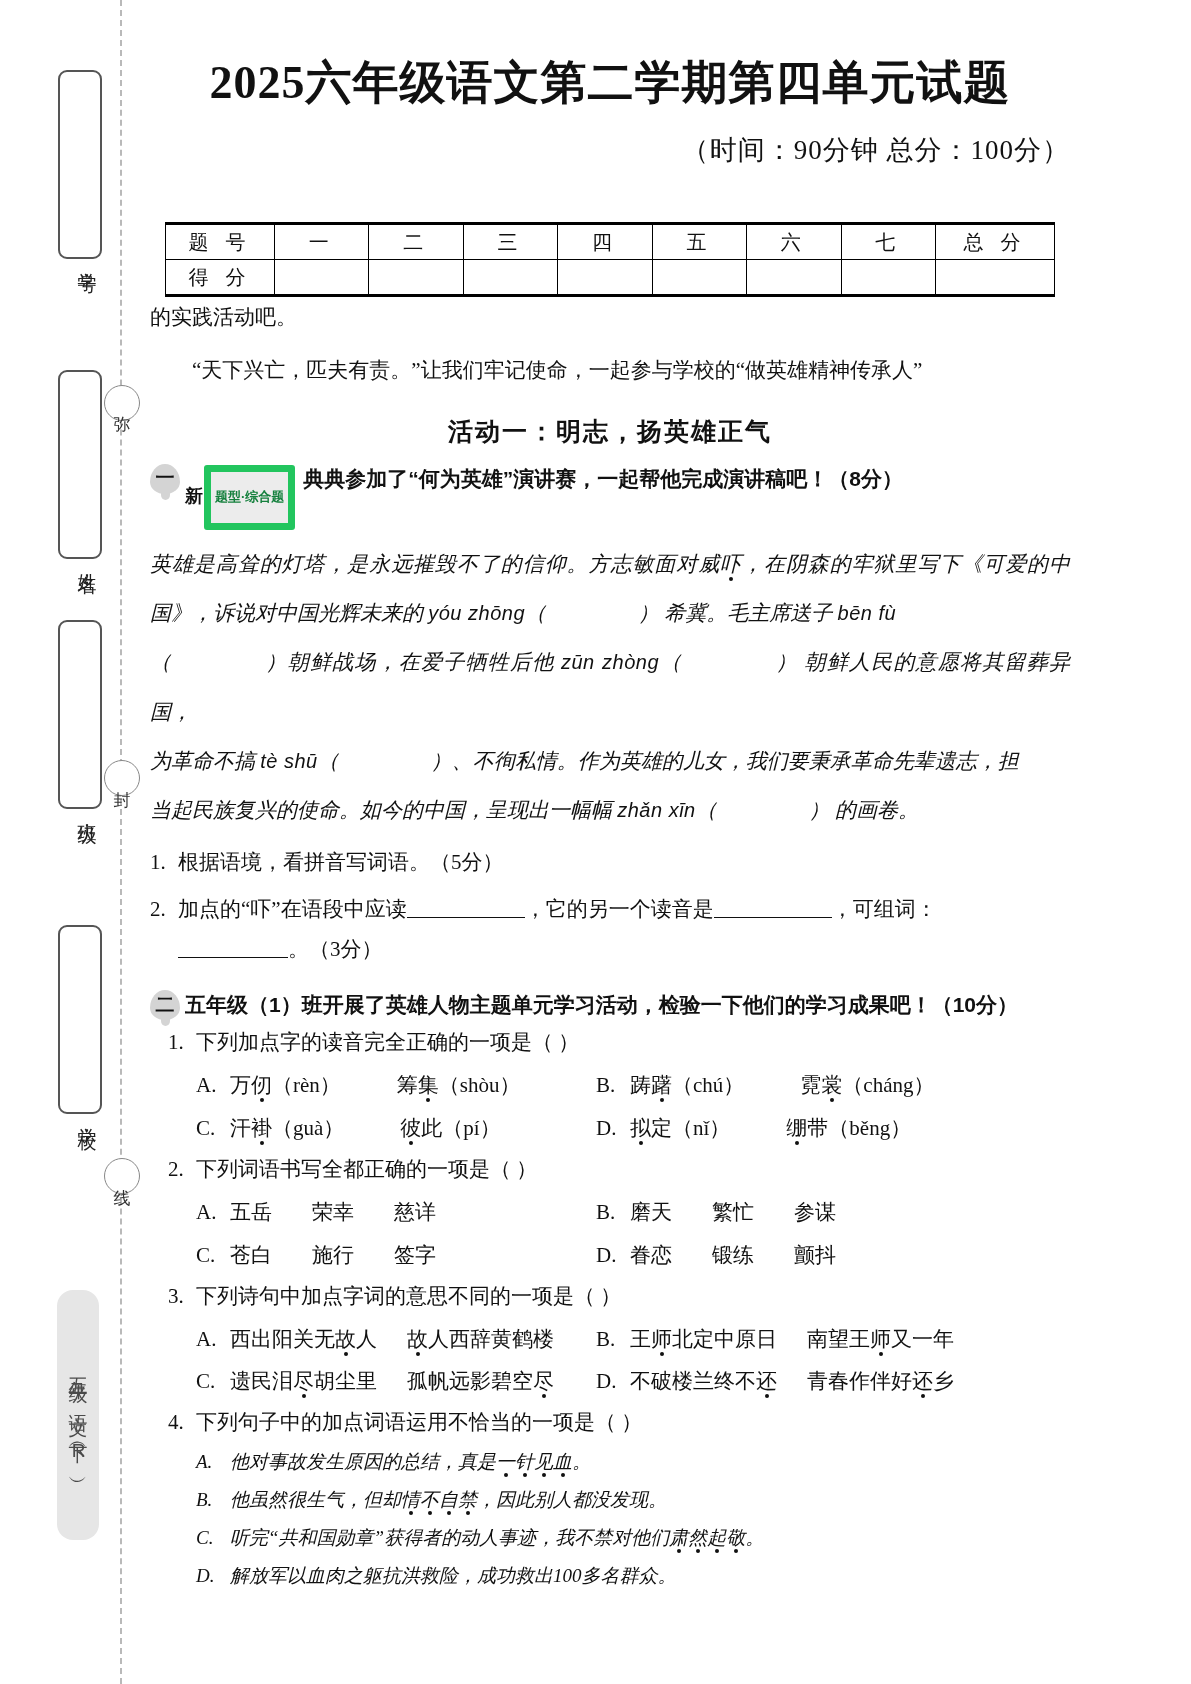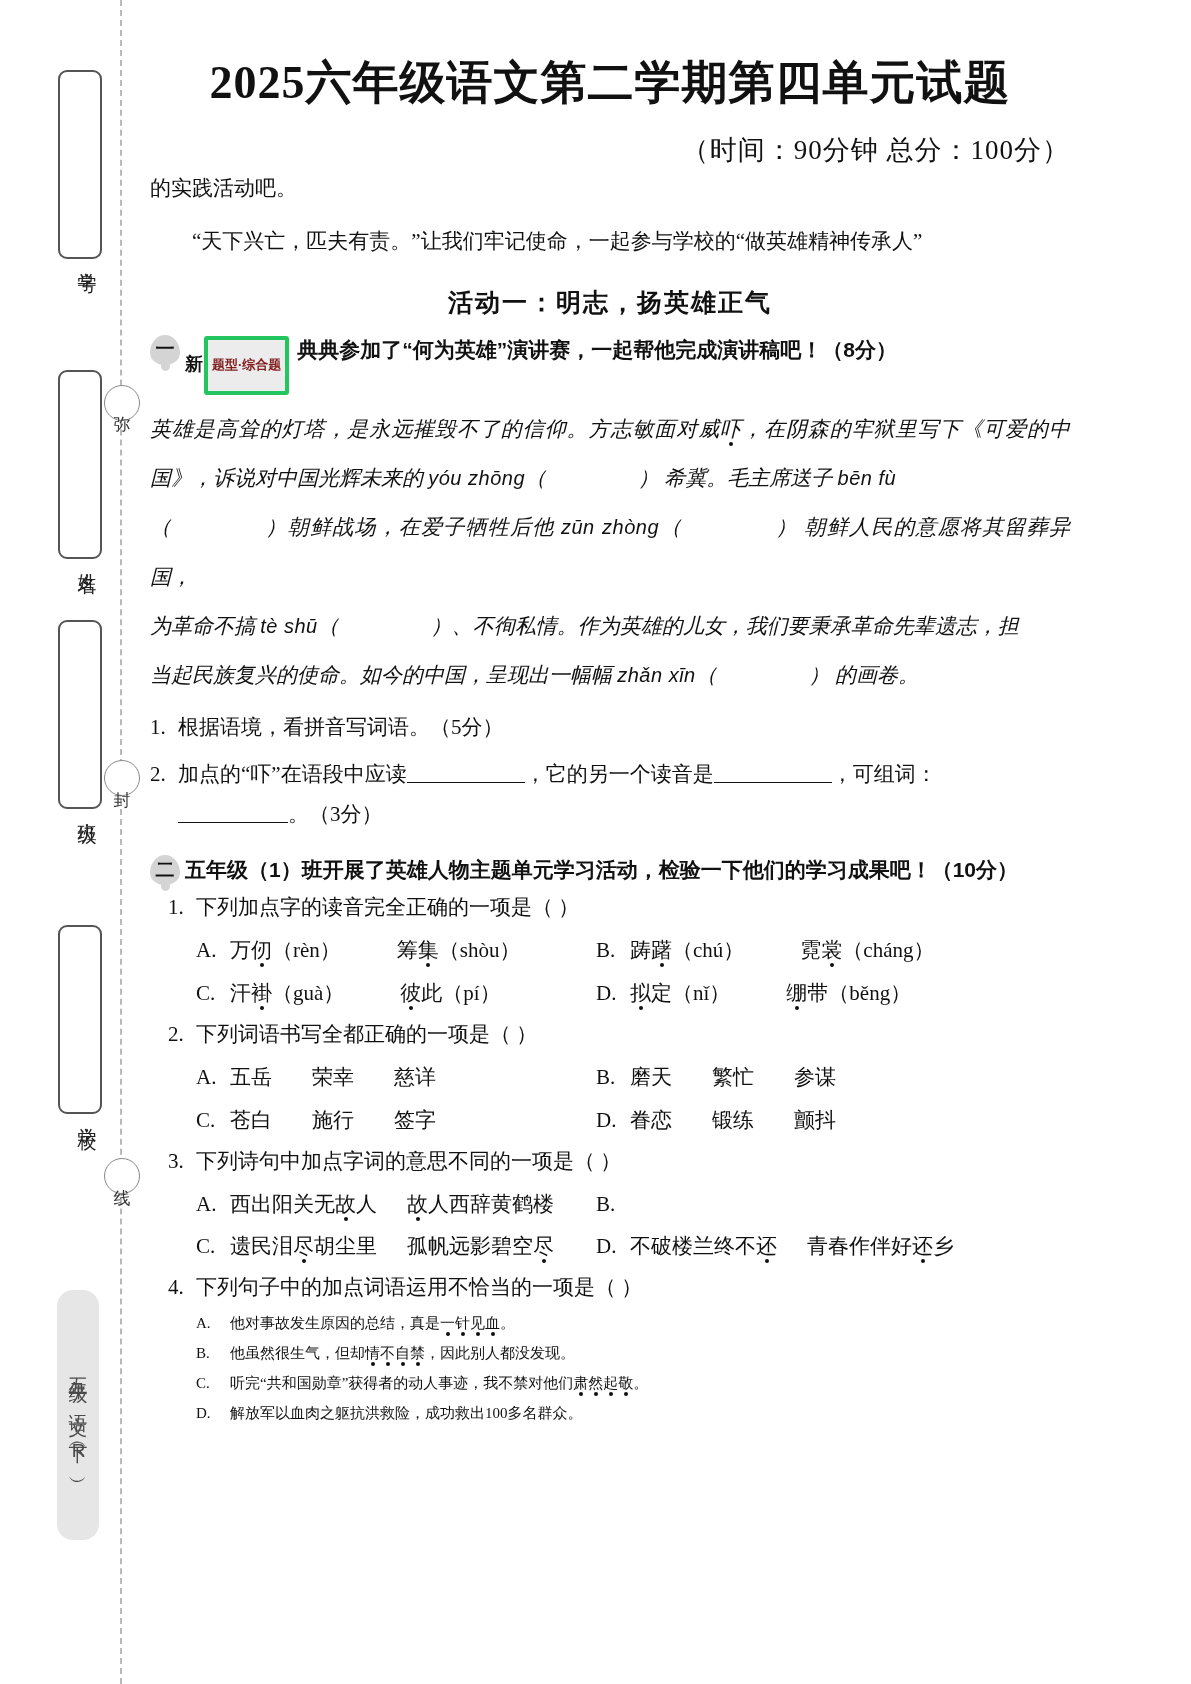--- a/index.html
+++ b/index.html
@@ -124,27 +124,27 @@
     color:#111;font-size:19px;font-weight:700;
     margin-right:5px;position:relative;top:2px;
   }
   .qnum::after{
     content:"";position:absolute;left:50%;top:26px;
     width:9px;height:10px;margin-left:-4.5px;
     background:#d4d4d4;border-radius:0 0 50% 50%;
   }
   .newtype{
     display:inline-flex;align-items:center;
-    border:4px solid #22c55e;
+    border:7px solid #22c55e;
     border-radius:3px;
     font-size:13px;
     padding:16px 4px;
     margin:3px 4px 0 0;
     background:#ececec;
-    color:#7f1d1d;
+    color:#15803d;
     font-weight:700;
     letter-spacing:0;
     white-space:nowrap;
     height:19px;
   }
   .newtype-wrap{
     display:inline-flex;align-items:center;
     margin-right:4px;
   }
   .newtype-lead{
@@ -203,21 +203,21 @@
   .gap-sm{display:inline-block;width:30px;}
   .gap-lg{display:inline-block;width:56px;}
 
   .qline{
     font-size:21px;
     line-height:1.95;
     padding-left:18px;
   }
   .qline .n{display:inline-block;width:28px;}
   .listline{
-    font-size:15px;line-height:2.0;padding-left:46px;
+    font-size:19px;line-height:2.0;padding-left:46px;font-style:italic;
   }
 </style>
 </head>
 <body>
 
 <div id="page">
 
   <div id="sidebar">
     <div class="dash-line"></div>
 
@@ -239,20 +239,46 @@
     <div class="seal-marker" style="top:1158px;">线</div>
 
     <div class="grade-badge">五年级 语文 下（R）</div>
   </div>
 
   <div id="main">
 
     <div class="paper-title">2025六年级语文第二学期第四单元试题</div>
     <div class="paper-sub">（时间：90分钟  总分：100分）</div>
 
+    <table class="score">
+      <tbody>
+          <tr>
+        <td class="head">题  号</td>
+        <td>一</td>
+        <td>二</td>
+        <td>三</td>
+        <td>四</td>
+        <td>五</td>
+        <td>六</td>
+        <td>七</td>
+        <td class="last">总  分</td>
+      </tr>
+      <tr>
+        <td class="head">得  分</td>
+        <td></td>
+        <td></td>
+        <td></td>
+        <td></td>
+        <td></td>
+        <td></td>
+        <td></td>
+        <td class="last"></td>
+      </tr>
+    </tbody>
+      </table>
 
     <div class="para" style="margin-top:2px;">的实践活动吧。</div>
     <div class="para indent">“天下兴亡，匹夫有责。”让我们牢记使命，一起参与学校的“做英雄精神传承人”</div>
 
     <div class="activity-title">活动一：明志，扬英雄正气</div>
 
     <div class="qhead">
       <span class="qnum">一</span>
       <span class="newtype-wrap">
         <span class="newtype-lead">新</span>
@@ -349,20 +375,21 @@
     <div class="qline">
       <span class="n">3.</span><span>下列诗句中加点字词的意思不同的一项是（        ）</span>
     </div>
     <div class="opts">
       <div class="opt colA">
         <span class="lbl">A.</span>
         <span>西出阳关无<span class="dotted">故</span>人<span class="gap-sm"></span><span class="dotted">故</span>人西辞黄鹤楼</span>
       </div>
       <div class="opt colB">
         <span class="lbl">B.</span>
+        <span>王<span class="dotted">师</span>北定中原日<span class="gap-sm"></span>南望王<span class="dotted">师</span>又一年</span>
       </div>
     </div>
     <div class="opts">
       <div class="opt colA">
         <span class="lbl">C.</span>
         <span>遗民泪<span class="dotted">尽</span>胡尘里<span class="gap-sm"></span>孤帆远影碧空<span class="dotted">尽</span></span>
       </div>
       <div class="opt colB">
         <span class="lbl">D.</span>
         <span>不破楼兰终不<span class="dotted">还</span><span class="gap-sm"></span>青春作伴好<span class="dotted">还</span>乡</span>

